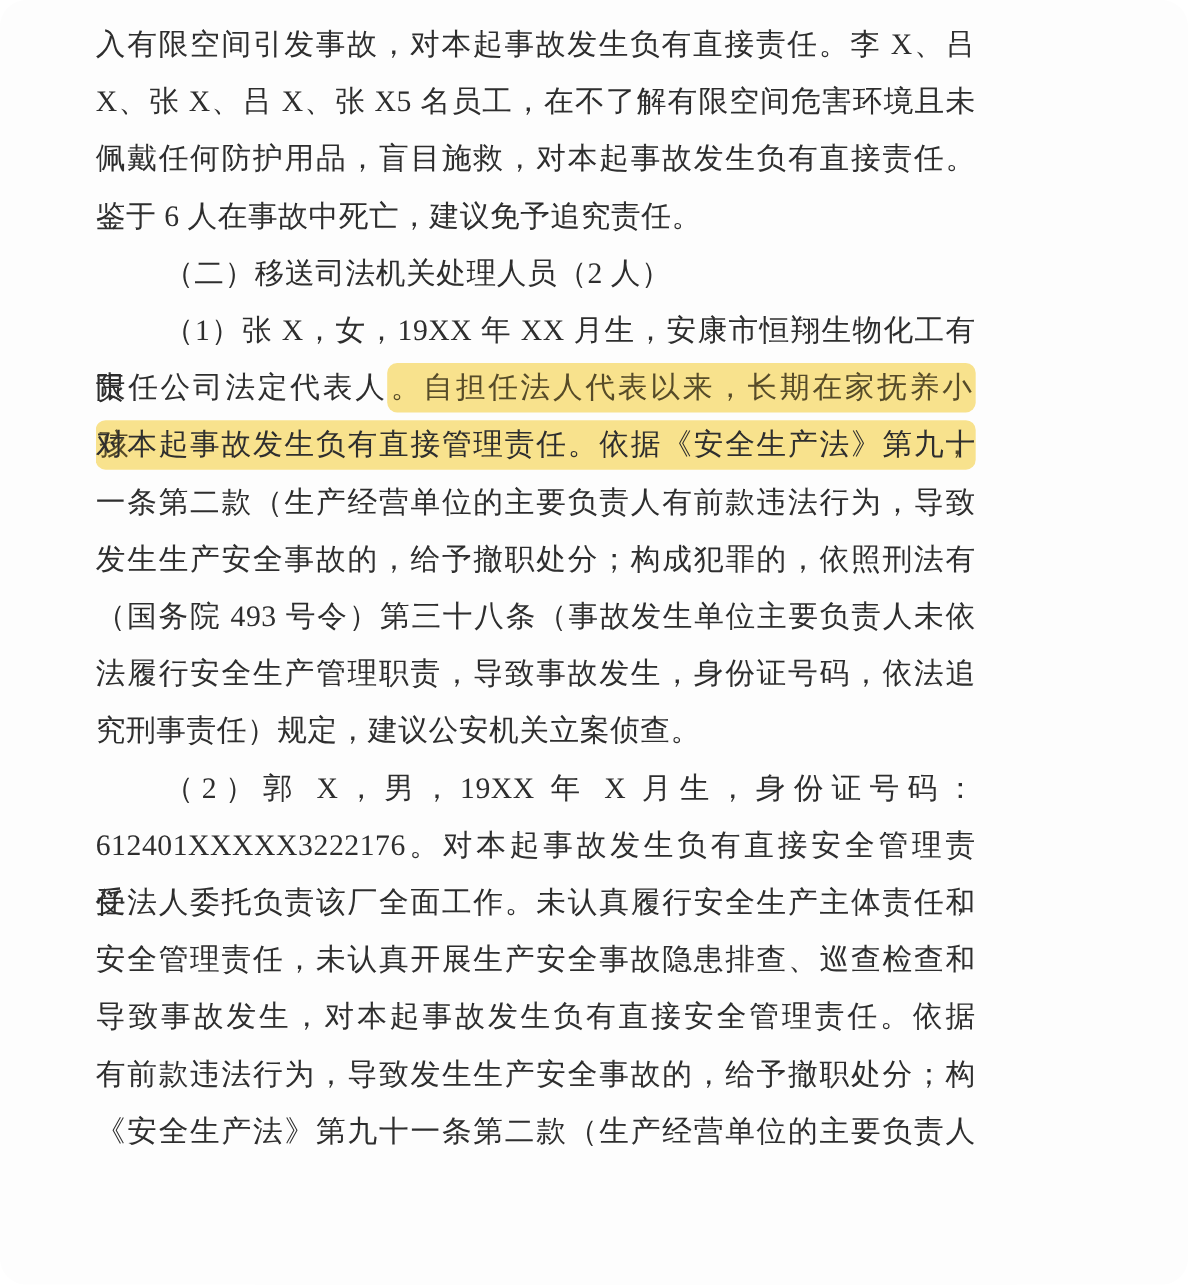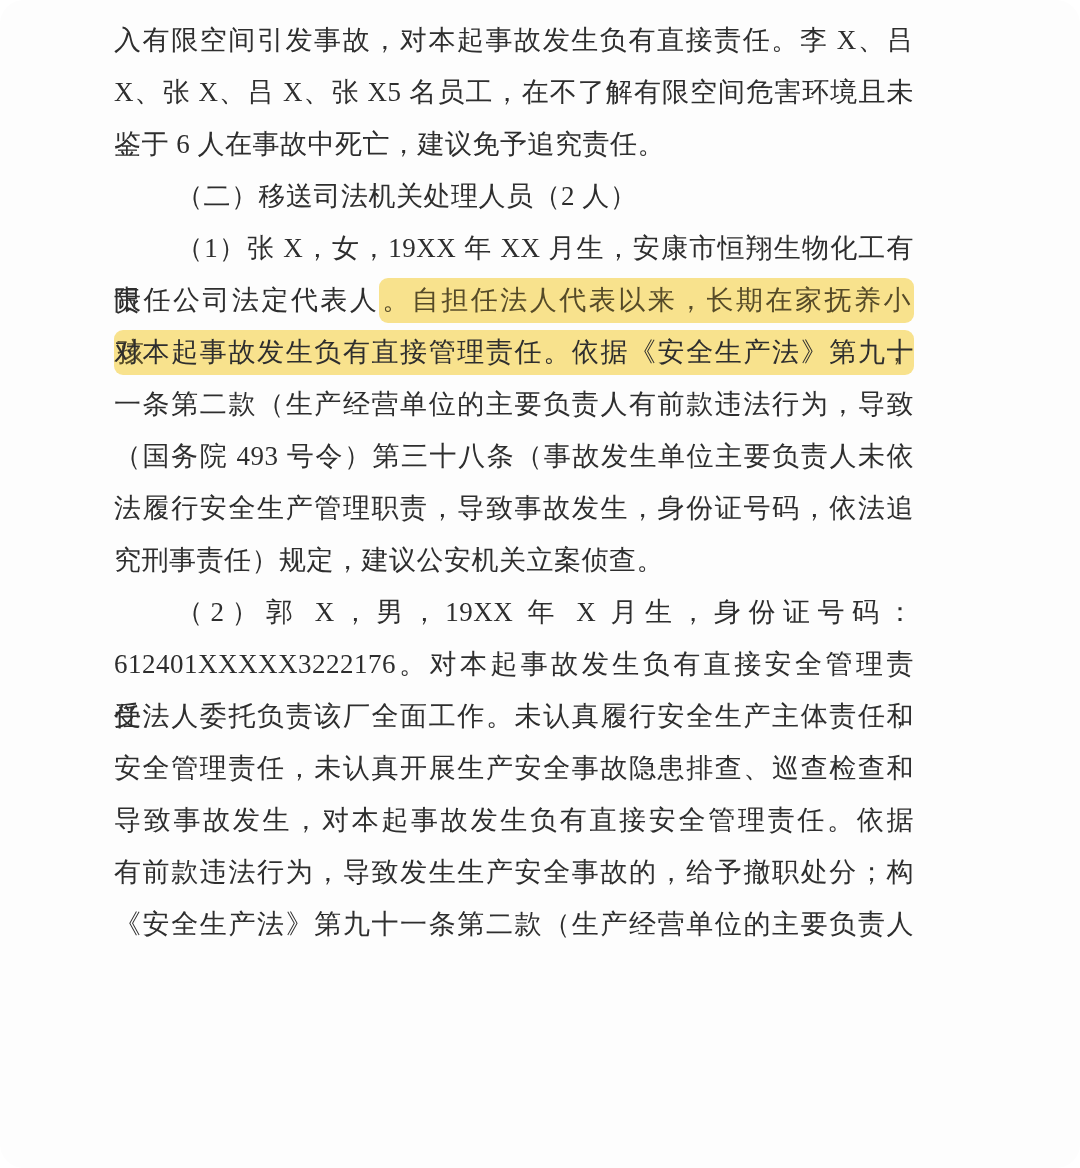--- a/index.html
+++ b/index.html
@@ -6,21 +6,21 @@
     margin: 0;
     padding: 0;
     background: #ffffff;
   }
   .page {
     position: relative;
     width: 1080px;
     height: 1168px;
     background: var(--page-bg, #fdfdfd);
     box-sizing: border-box;
-    padding: 14px 137px 0 114px;
+    padding: 14px 137px 0 87px;
     overflow: hidden;
     font-family: "Liberation Serif", "DejaVu Serif", serif;
     border-radius: 24px;
   }
   .content {
     width: 800px;
   }
   .line {
     width: 800px;
     height: 52px;
@@ -47,26 +47,28 @@
     -webkit-box-decoration-break: clone;
   }
 </style>
 </head>
 <body>
 
 <div class="page">
   <div class="content">
       <div class="line fill"><span>入有限空间引发事故，对本起事故发生负有直接责任。李 X、吕</span></div>
       <div class="line fill"><span>X、张 X、吕 X、张 X5 名员工，在不了解有限空间危害环境且未</span></div>
+      <div class="line fill"><span>佩戴任何防护用品，盲目施救，对本起事故发生负有直接责任。</span></div>
       <div class="line"><span>鉴于 6 人在事故中死亡，建议免予追究责任。</span></div>
       <div class="line indent"><span>（二）移送司法机关处理人员（2 人）</span></div>
       <div class="line fill indent"><span>（1）张 X，女，19XX 年 XX 月生，安康市恒翔生物化工有限</span></div>
       <div class="line fill"><span>责任公司法定代表人</span><span class="hl">。自担任法人代表以来，长期在家抚养小孩，</span></div>
       <div class="line fill"><span>对本起事故发生负有直接管理责任。依据《安全生产法》第九十</span></div>
       <div class="line fill"><span>一条第二款（生产经营单位的主要负责人有前款违法行为，导致</span></div>
+      <div class="line fill"><span>发生生产安全事故的，给予撤职处分；构成犯罪的，依照刑法有</span></div>
       <div class="line fill"><span>（国务院 493 号令）第三十八条（事故发生单位主要负责人未依</span></div>
       <div class="line fill"><span>法履行安全生产管理职责，导致事故发生，身份证号码，依法追</span></div>
       <div class="line"><span>究刑事责任）规定，建议公安机关立案侦查。</span></div>
       <div class="line fill indent"><span>（2）郭 X，男，19XX 年 X 月生，身份证号码：</span></div>
       <div class="line fill"><span>612401XXXXX3222176。对本起事故发生负有直接安全管理责任，</span></div>
       <div class="line fill"><span>受法人委托负责该厂全面工作。未认真履行安全生产主体责任和</span></div>
       <div class="line fill"><span>安全管理责任，未认真开展生产安全事故隐患排查、巡查检查和</span></div>
       <div class="line fill"><span>导致事故发生，对本起事故发生负有直接安全管理责任。依据</span></div>
       <div class="line fill"><span>有前款违法行为，导致发生生产安全事故的，给予撤职处分；构</span></div>
       <div class="line fill"><span>《安全生产法》第九十一条第二款（生产经营单位的主要负责人</span></div>

